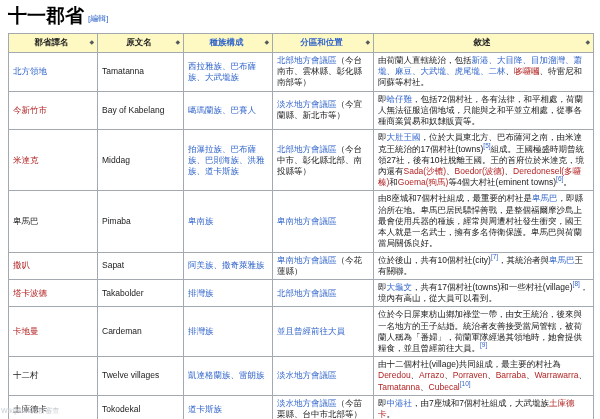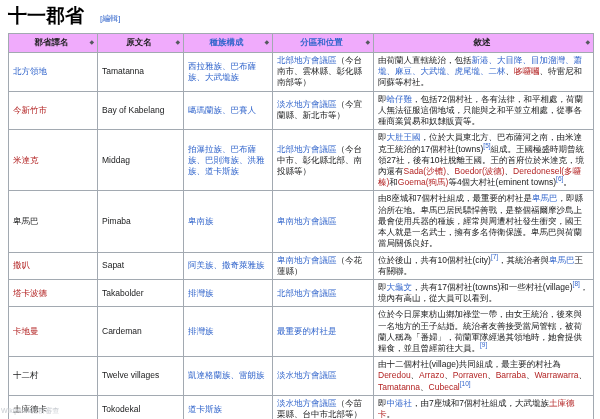--- a/index.html
+++ b/index.html
@@ -3,32 +3,32 @@
 <meta charset="utf-8">
 <style>
   html,body{margin:0;padding:0;}
   body{
     width:600px;height:419px;overflow:hidden;position:relative;
     background:#ffffff;color:#202122;
     font-family:"Liberation Sans","DejaVu Sans",sans-serif;
   }
   .heading{margin:3px 0 4px 8px;}
   .heading .title{font-size:19px;font-weight:bold;color:#000;}
-  .heading .edit{font-size:8px;color:#3366cc;margin-left:16px;vertical-align:1px;cursor:pointer;}
+  .heading .edit{font-size:8px;color:#3366cc;margin-left:4px;vertical-align:1px;cursor:pointer;}
   table.wikitable{
     border-collapse:collapse;table-layout:fixed;
     margin-left:8px;width:585px;
     font-size:8.5px;line-height:1.32;
   }
   table.wikitable th,table.wikitable td{
     border:1px solid #a2a9b1;padding:2px 4px;vertical-align:middle;
     word-break:break-word;overflow-wrap:break-word;text-align:left;
   }
   table.wikitable th{
-    background:#f0abfc;text-align:center;font-weight:bold;
+    background:#fef9c3;text-align:center;font-weight:bold;
     position:relative;padding-right:7px;height:14px;cursor:pointer;
   }
   .sort-icon{
     position:absolute;right:3px;top:50%;transform:translateY(-50%);
     font-size:6px;color:#54595d;
   }
   .hdr-k{color:#202122}.hdr-b{color:#3366cc}
   .seg-k{color:#202122}
   .seg-b{color:#3366cc;cursor:pointer}
   .seg-r{color:#b32424;cursor:pointer}
@@ -102,21 +102,21 @@
         <td><span class="seg-r">塔卡波德</span></td>
         <td><span class="seg-k">Takabolder</span></td>
         <td><span class="seg-b">排灣族</span></td>
         <td><span class="seg-b">北部地方會議區</span></td>
         <td><span class="seg-k">即</span><span class="seg-b">大龜文</span><span class="seg-k">，共有17個村社(towns)和一些村社(village)</span><sup class="seg-s">[8]</sup><span class="seg-k">，境內有高山，從大員可以看到。</span></td>
       </tr>
       <tr>
         <td><span class="seg-r">卡地曼</span></td>
         <td><span class="seg-k">Cardeman</span></td>
         <td><span class="seg-b">排灣族</span></td>
-        <td><span class="seg-b">最重要的村社是</span></td>
+        <td><span class="seg-b">並且曾經前往大員</span></td>
         <td><span class="seg-k">位於今日屏東枋山鄉加祿堂一帶，由女王統治，後來與一名地方的王子結婚。統治者友善接受當局管轄，被荷蘭人稱為「番婦」，荷蘭軍隊經過其領地時，她會提供糧食，並且曾經前往大員。</span><sup class="seg-s">[9]</sup></td>
       </tr>
       <tr>
         <td><span class="seg-k">十二村</span></td>
         <td><span class="seg-k">Twelve villages</span></td>
         <td><span class="seg-b">凱達格蘭族、雷朗族</span></td>
         <td><span class="seg-b">淡水地方會議區</span></td>
         <td><span class="seg-k">由十二個村社(village)共同組成，最主要的村社為</span><span class="seg-r">Deredou</span><span class="seg-k">、</span><span class="seg-r">Arrazo</span><span class="seg-k">、</span><span class="seg-r">Porraven</span><span class="seg-k">、</span><span class="seg-r">Barraba</span><span class="seg-k">、</span><span class="seg-r">Warrawarra</span><span class="seg-k">、</span><span class="seg-r">Tamatanna</span><span class="seg-k">、</span><span class="seg-r">Cubecal</span><sup class="seg-s">[10]</sup></td>
       </tr>
       <tr>

